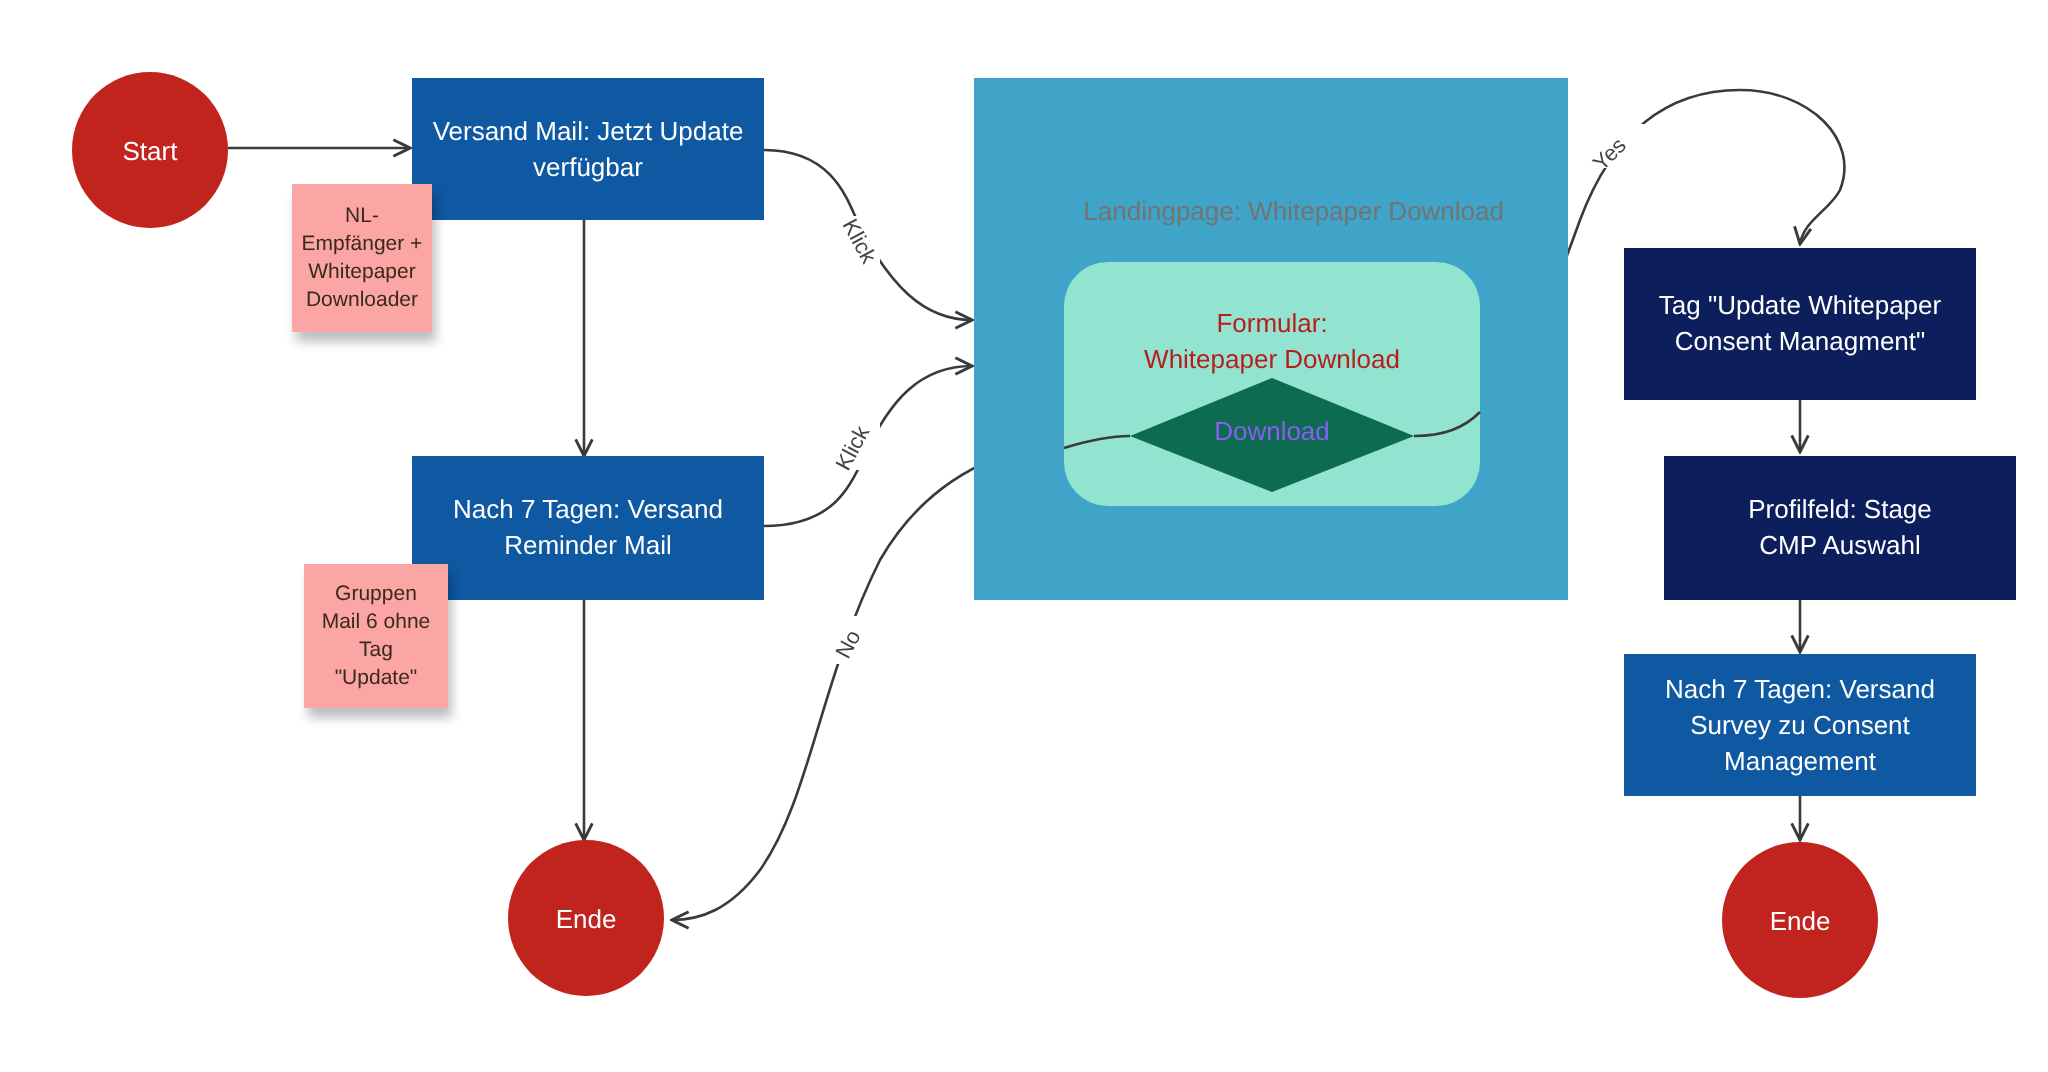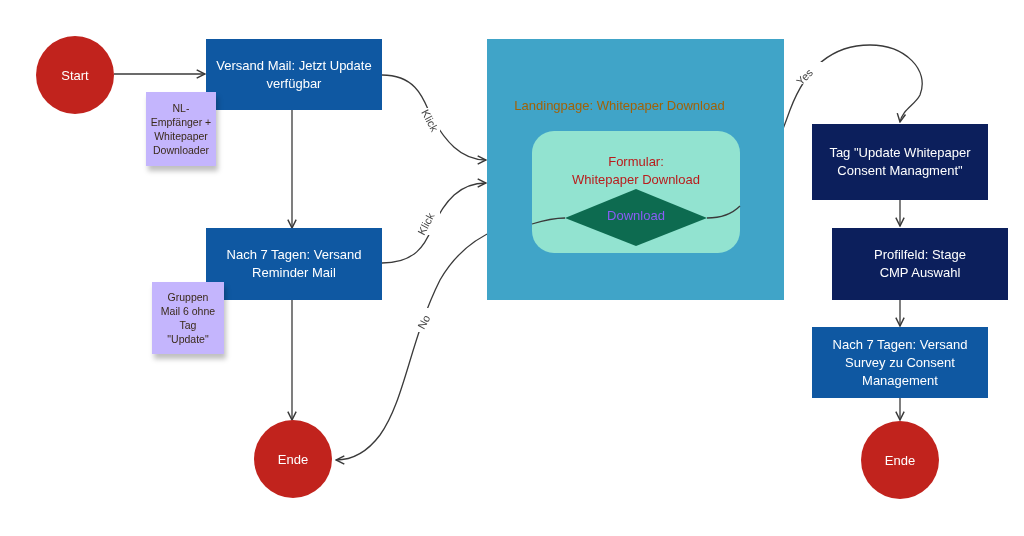--- a/index.html
+++ b/index.html
@@ -3,26 +3,26 @@
 <meta charset="utf-8">
 <style>
   html, body { margin:0; padding:0; background:#ffffff; }
   body { width:1024px; height:536px; position:relative; overflow:hidden;
          font-family:"Liberation Sans", sans-serif; }
   .node { position:absolute; display:flex; align-items:center; justify-content:center;
           text-align:center; color:#ffffff; box-sizing:border-box; }
   .circle { border-radius:50%; background:#c1231d; font-size:13px; }
   .rect-blue { background:#0f58a2; font-size:13px; line-height:18px; padding:0 8px; }
   .rect-navy { background:#0c1f5c; font-size:13px; line-height:18px; padding:0 8px; }
-  .sticky { background:#c4b5fd; color:#3a2a1a; font-size:10.5px; line-height:14px;
+  .sticky { background:#fca5a5; color:#3a2a1a; font-size:10.5px; line-height:14px;
             box-shadow:2px 5px 5px rgba(0,0,0,0.25); padding:0 3px; white-space:pre-line; }
   .txt { white-space:pre-line; }
   #landing { position:absolute; left:487px; top:39px; width:297px; height:261px; background:#40a4c8; }
-  #landing-title { position:absolute; left:487px; top:98px; width:265px; text-align:center;
-                   color:#a16207; font-size:13px; }
+  #landing-title { position:absolute; left:487px; top:98px; width:265px; text-align:right;
+                   color:#737373; font-size:13px; }
   #form-box { position:absolute; left:532px; top:131px; width:208px; height:122px;
               background:#92e3d0; border-radius:22px; }
   #form-label { position:absolute; left:532px; top:153px; width:208px; text-align:center;
                 color:#b91c1c; font-size:13px; line-height:18px; white-space:pre-line; }
   #diamond-label { position:absolute; left:565px; top:208px; width:142px; text-align:center;
                    color:#8b5cf6; font-size:13px; }
   svg#edges { position:absolute; left:0; top:0; }
   .edge-label { font-size:11px; fill:#444; font-family:"Liberation Sans", sans-serif; }
 </style>
 </head>

